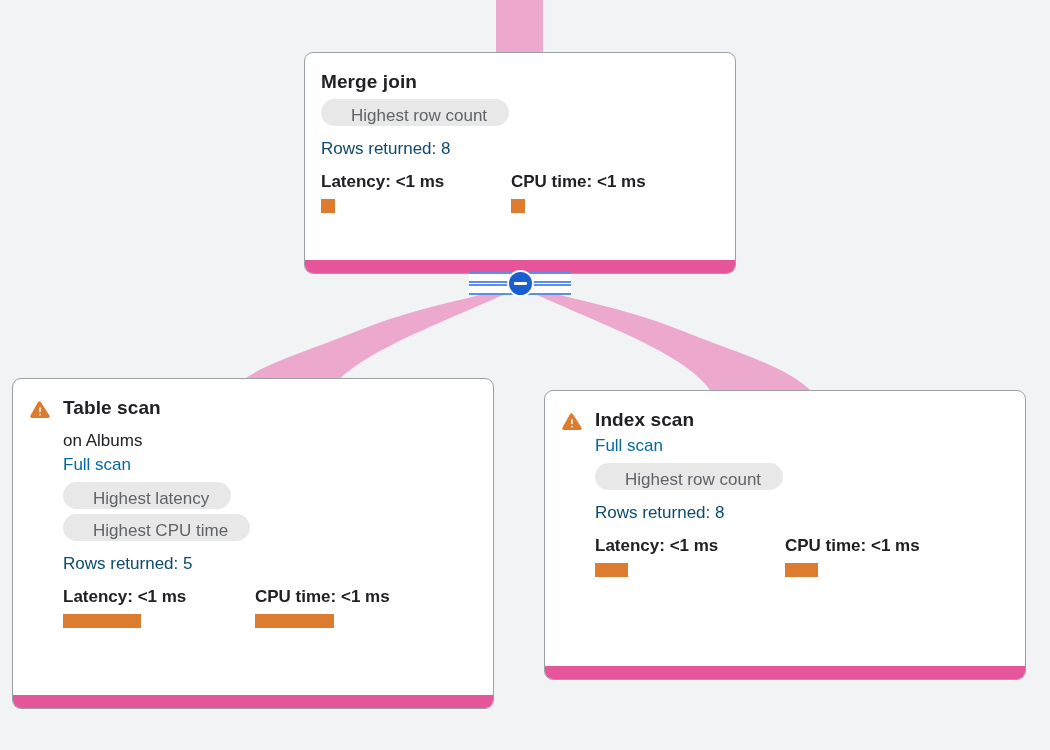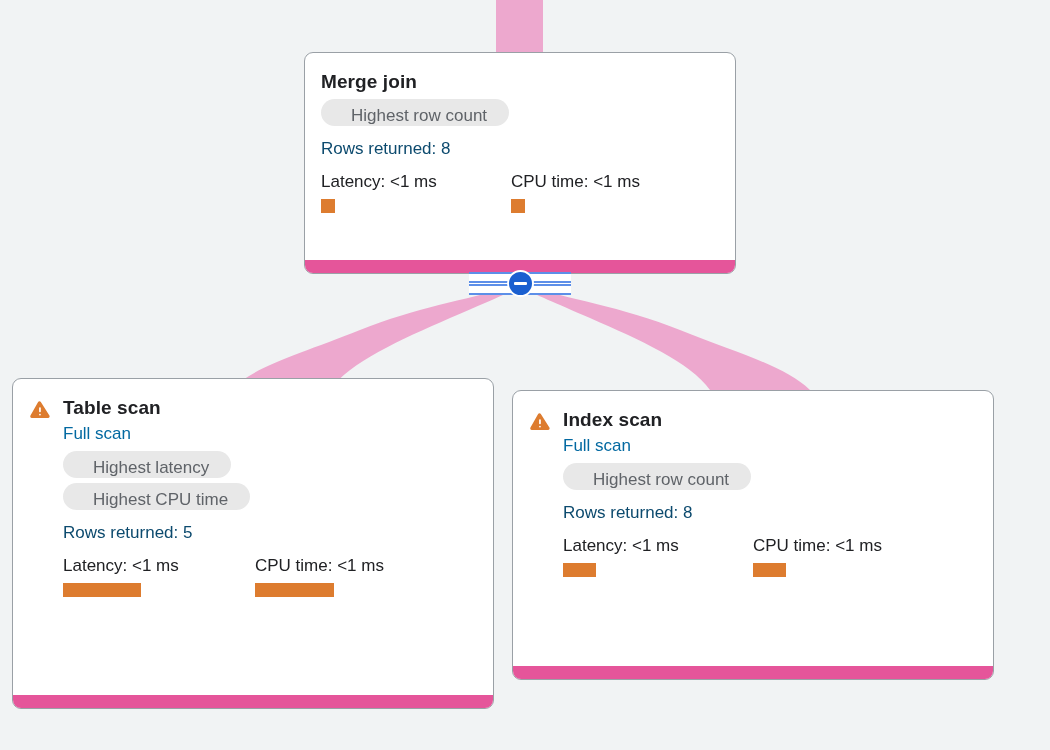--- a/index.html
+++ b/index.html
@@ -112,20 +112,21 @@
     margin-top: 7px;
   }
 
   .metrics {
     display: flex;
     margin-top: 12px;
   }
   .metric {
     display: flex;
     flex-direction: column;
+    font-weight: bold;
   }
   .metric-label {
     font-size: 17px;
     color: #202124;
     line-height: 20px;
     white-space: nowrap;
   }
   .metric-bar {
     height: 14px;
     background: #dd7c2f;
@@ -254,20 +255,21 @@
   <div class="node-card" id="node-table-scan" style="left:12px; top:378px; width:482px; height:331px;">
     <div class="card-body">
       <div class="node-header">
         <svg class="warn-icon" viewBox="0 0 24 24">
           <path fill="#dd7c2f" d="M12.9 3.2a1.7 1.7 0 0 0-2.95 0L1.6 18.1A1.7 1.7 0 0 0 3.07 20.7h17.71a1.7 1.7 0 0 0 1.47-2.6L12.9 3.2z"></path>
           <rect x="11" y="9" width="1.9" height="5.4" rx="0.9" fill="#ffffff"></rect>
           <rect x="11" y="16" width="1.9" height="1.9" rx="0.95" fill="#ffffff"></rect>
         </svg>
         <div class="node-title">Table scan</div>
       </div>
+      <div class="node-subject indent-warn">on Albums</div>
       <div class="node-scanmode indent-warn">Full scan</div>
       <div class="chips indent-warn">
         <span class="chip">Highest latency</span>
         <br>
         <span class="chip">Highest CPU time</span>
       </div>
       <div class="rows-returned indent-warn">Rows returned: 5</div>
       <div class="metrics indent-warn">
         <div class="metric" style="width:192px;">
           <span class="metric-label">Latency: &lt;1 ms</span>
@@ -275,21 +277,21 @@
         </div>
         <div class="metric">
           <span class="metric-label">CPU time: &lt;1 ms</span>
           <span class="metric-bar" style="width:79px;"></span>
         </div>
       </div>
     </div>
     <div class="card-accent"></div>
   </div>
 
-  <div class="node-card" id="node-index-scan" style="left:512px; top:390px; width:482px; height:290px;">
+  <div class="node-card" id="node-index-scan" style="left:544px; top:390px; width:482px; height:290px;">
     <div class="card-body">
       <div class="node-header">
         <svg class="warn-icon" viewBox="0 0 24 24">
           <path fill="#dd7c2f" d="M12.9 3.2a1.7 1.7 0 0 0-2.95 0L1.6 18.1A1.7 1.7 0 0 0 3.07 20.7h17.71a1.7 1.7 0 0 0 1.47-2.6L12.9 3.2z"></path>
           <rect x="11" y="9" width="1.9" height="5.4" rx="0.9" fill="#ffffff"></rect>
           <rect x="11" y="16" width="1.9" height="1.9" rx="0.95" fill="#ffffff"></rect>
         </svg>
         <div class="node-title">Index scan</div>
       </div>
       <div class="node-scanmode indent-warn">Full scan</div>

